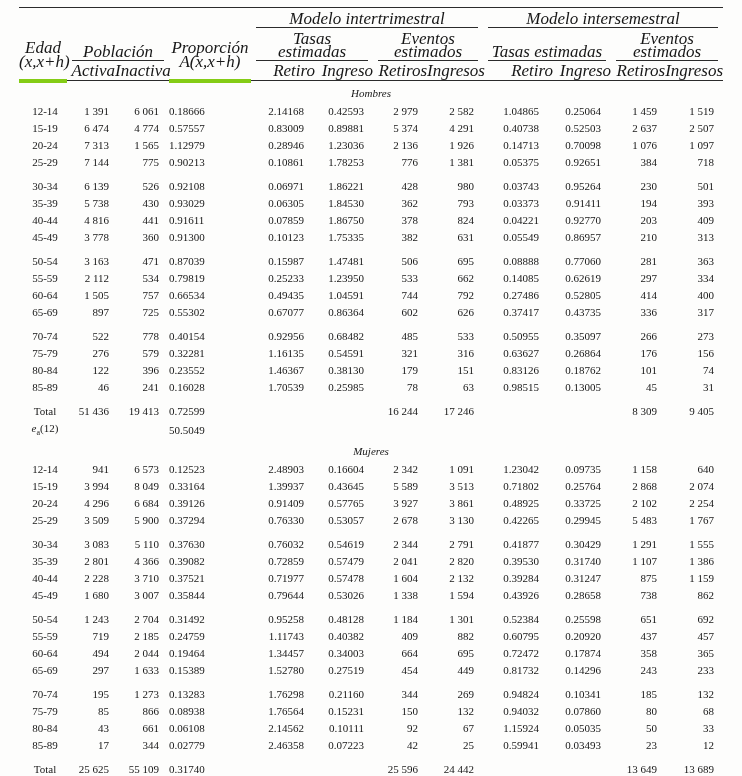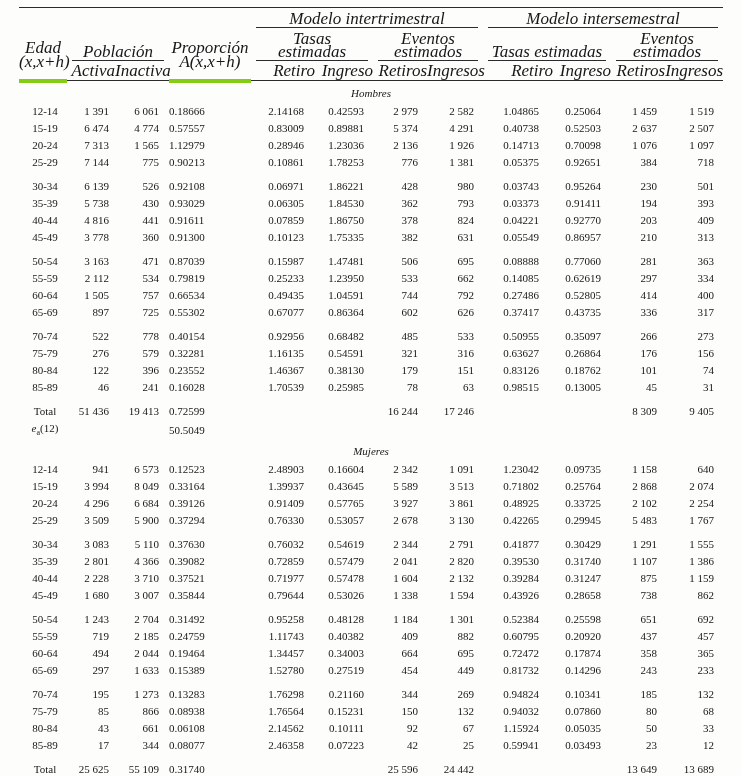--- a/index.html
+++ b/index.html
@@ -611,21 +611,21 @@
           <td class="c7">67</td>
           <td class="c8">1.15924</td>
           <td class="c9">0.05035</td>
           <td class="c10">50</td>
           <td class="c11">33</td>
         </tr>
         <tr>
           <td class="c0">85-89</td>
           <td class="c1">17</td>
           <td class="c2">344</td>
-          <td class="c3">0.08077</td>
+          <td class="c3">0.02779</td>
           <td class="c4">2.46358</td>
           <td class="c5">0.07223</td>
           <td class="c6">42</td>
           <td class="c7">25</td>
           <td class="c8">0.59941</td>
           <td class="c9">0.03493</td>
           <td class="c10">23</td>
           <td class="c11">12</td>
         </tr>
         <tr class="group-first">

